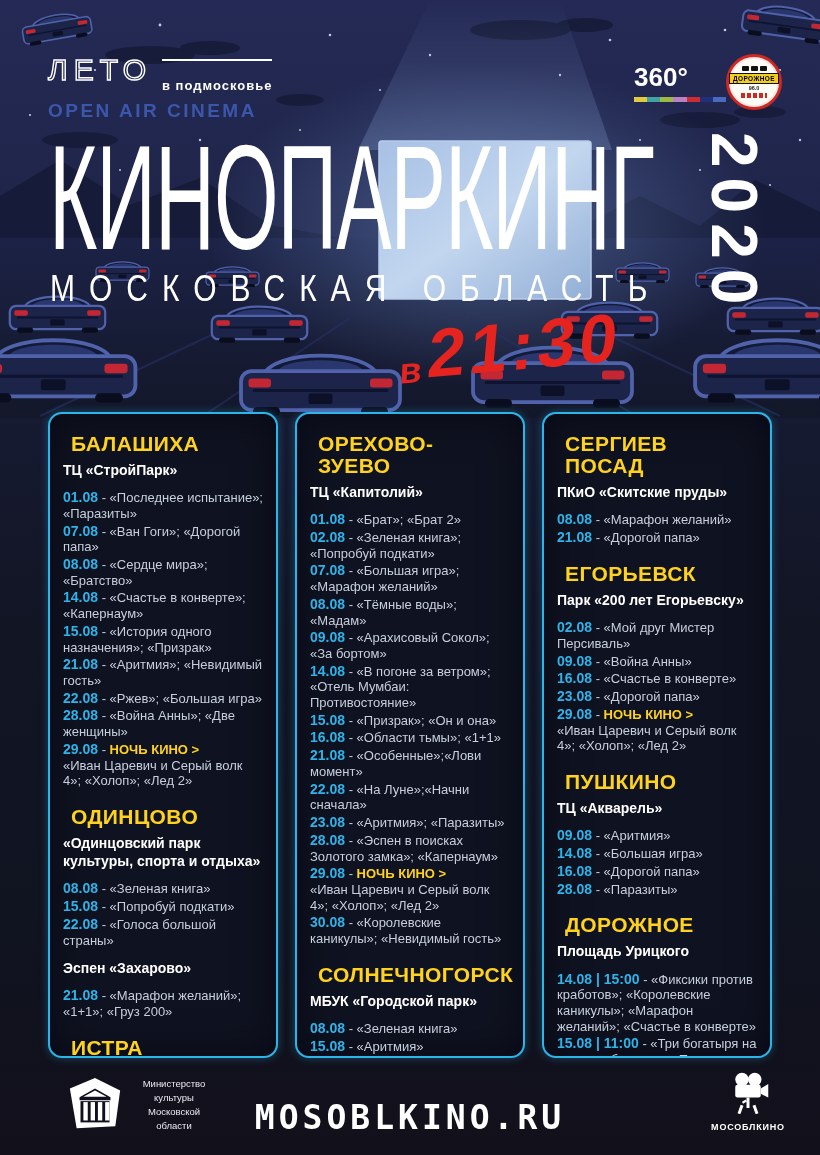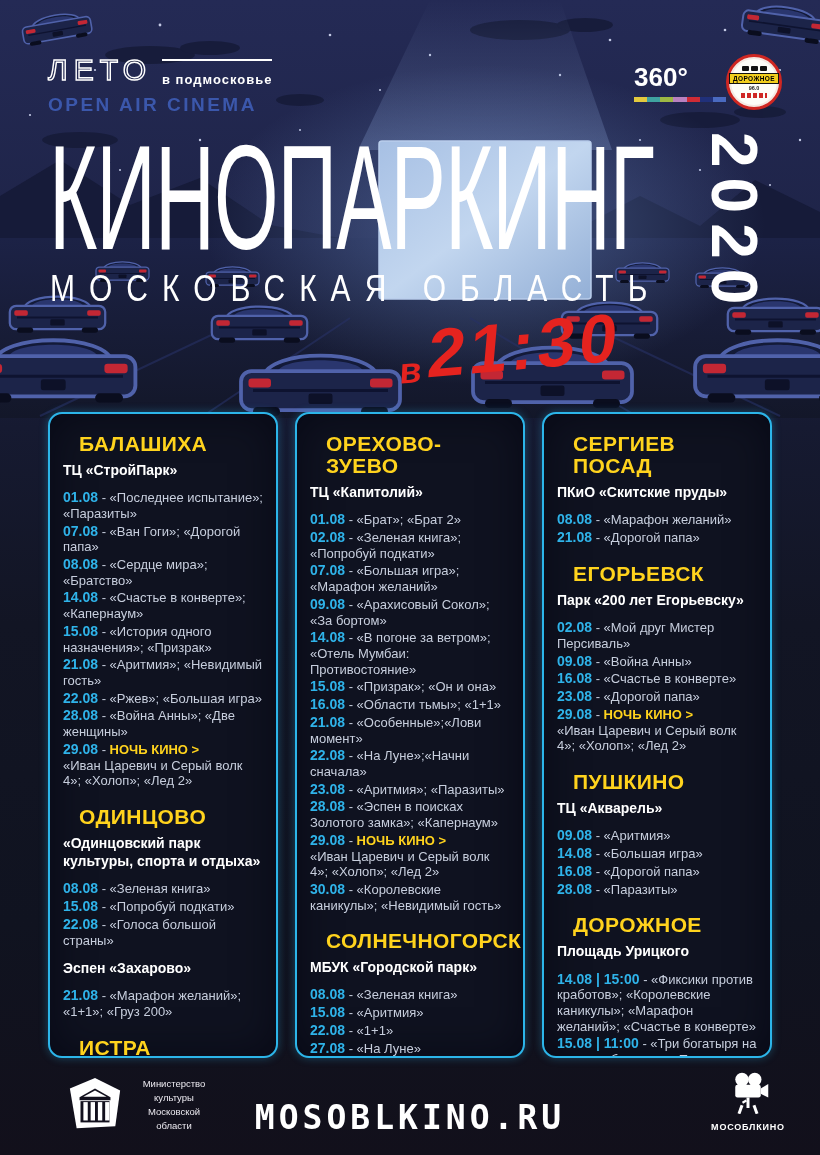--- a/index.html
+++ b/index.html
@@ -6,21 +6,21 @@
   .poster{
     position:relative;width:820px;height:1155px;overflow:hidden;
     background:linear-gradient(#232a54 0%,#1c2244 24%,#161a31 37%,#121524 54%,#101320 80%,#12101b 100%);
     font-family:"Liberation Sans","DejaVu Sans",sans-serif;color:#fff;
   }
   .illustration{position:absolute;left:0;top:0;}
   
   .leto-logo{position:absolute;left:48px;top:55px;}
   .leto-row{display:flex;align-items:flex-start;gap:10px;}
   .leto-title{font-size:30px;letter-spacing:6px;color:transparent;-webkit-text-stroke:1.4px #fff;font-weight:normal;line-height:1;}
-  .leto-region{border-top:2px solid #fff;padding-top:11px;margin-top:4px;font-size:13px;font-weight:bold;letter-spacing:1px;color:#fff;}
+  .leto-region{border-top:2px solid #fff;padding-top:17px;margin-top:4px;font-size:13px;font-weight:bold;letter-spacing:1px;color:#fff;}
   .leto-tagline{margin-top:7px;font-size:19px;font-weight:bold;letter-spacing:2.5px;color:#3b57ab;}
   
   .badge-360{position:absolute;left:634px;top:64px;text-align:left;}
   .badge-360-text{font-size:26px;font-weight:bold;color:#fff;line-height:1;}
   .rainbow{display:flex;width:92px;height:5px;margin-top:7px;}
   .rainbow i{flex:1;}
   .rainbow i:nth-child(1){background:#e3c93e;}
   .rainbow i:nth-child(2){background:#3fa3a0;}
   .rainbow i:nth-child(3){background:#9db844;}
   .rainbow i:nth-child(4){background:#b981c0;}
@@ -45,21 +45,21 @@
     transform:scaleY(1.22);transform-origin:left top;}
   .showtime{position:absolute;left:398px;top:312px;color:#e5231f;transform:rotate(-5deg);white-space:nowrap;}
   .showtime-prefix{font-size:36px;font-weight:bold;display:inline-block;transform:skewX(-8deg);vertical-align:-4px;margin-right:8px;}
   .showtime-time{font-size:68px;font-weight:bold;letter-spacing:4px;display:inline-block;transform:skewX(-10deg);line-height:1;}
   
   .columns{position:absolute;left:48px;top:412px;width:724px;height:646px;display:flex;gap:17px;}
   .column{flex:1;border:2px solid #2cb5e9;border-radius:14px;background:#0f1220;
     box-shadow:0 0 9px rgba(44,181,233,.35), inset 0 0 40px rgba(0,0,12,.55);
     padding:13px 13px;overflow:hidden;box-sizing:border-box;}
   .city-section{margin-bottom:17px;}
-  .city{font-size:21px;color:#ffd31d;font-weight:bold;letter-spacing:.4px;margin:6px 16px 6px;line-height:1.05;}
+  .city{font-size:21px;color:#ffd31d;font-weight:bold;letter-spacing:.4px;margin:6px 8px 6px;line-height:1.05;}
   .venue{margin-bottom:11px;}
   .venue-name{color:#fff;font-size:14px;font-weight:bold;line-height:1.3;margin:0 0 10px;}
   .shows{font-size:13px;line-height:1.2;color:#c7cedd;}
   .show{margin-bottom:1px;}
   .date{color:#2fb3e9;font-weight:bold;font-size:14px;white-space:nowrap;}
   .special{color:#ffd31d;font-weight:bold;}
   .films-block{display:block;}
   
   .footer-ministry{position:absolute;left:66px;top:1076px;display:flex;align-items:center;gap:8px;}
   .ministry-label{width:84px;font-size:9.5px;line-height:1.45;color:#eceaf0;text-align:center;}
@@ -258,20 +258,21 @@
       <div class="column">
         <section class="city-section">
     <h2 class="city">ОРЕХОВО-ЗУЕВО</h2>
     <div class="venues">
             <div class="venue">
     <h3 class="venue-name">ТЦ «Капитолий»</h3>
     <div class="shows">
                 <div class="show"><span class="date">01.08</span><span class="sep"> - </span><span class="films">«Брат»; «Брат 2»</span></div>
                 <div class="show"><span class="date">02.08</span><span class="sep"> - </span><span class="films">«Зеленая книга»; «Попробуй подкати»</span></div>
                 <div class="show"><span class="date">07.08</span><span class="sep"> - </span><span class="films">«Большая игра»; «Марафон желаний»</span></div>
+                <div class="show"><span class="date">08.08</span><span class="sep"> - </span><span class="films">«Тёмные воды»; «Мадам»</span></div>
                 <div class="show"><span class="date">09.08</span><span class="sep"> - </span><span class="films">«Арахисовый Сокол»; «За бортом»</span></div>
                 <div class="show"><span class="date">14.08</span><span class="sep"> - </span><span class="films">«В погоне за ветром»; «Отель Мумбаи: Противостояние»</span></div>
                 <div class="show"><span class="date">15.08</span><span class="sep"> - </span><span class="films">«Призрак»; «Он и она»</span></div>
                 <div class="show"><span class="date">16.08</span><span class="sep"> - </span><span class="films">«Области тьмы»; «1+1»</span></div>
                 <div class="show"><span class="date">21.08</span><span class="sep"> - </span><span class="films">«Особенные»;«Лови момент»</span></div>
                 <div class="show"><span class="date">22.08</span><span class="sep"> - </span><span class="films">«На Луне»;«Начни сначала»</span></div>
                 <div class="show"><span class="date">23.08</span><span class="sep"> - </span><span class="films">«Аритмия»; «Паразиты»</span></div>
                 <div class="show"><span class="date">28.08</span><span class="sep"> - </span><span class="films">«Эспен в поисках Золотого замка»; «Капернаум»</span></div>
                 <div class="show"><span class="date">29.08</span><span class="sep"> - </span><span class="special">НОЧЬ КИНО &gt;</span><span class="films films-block">«Иван Царевич и Серый волк 4»; «Холоп»; «Лед 2»</span></div>
                 <div class="show"><span class="date">30.08</span><span class="sep"> - </span><span class="films">«Королевские каникулы»; «Невидимый гость»</span></div>

